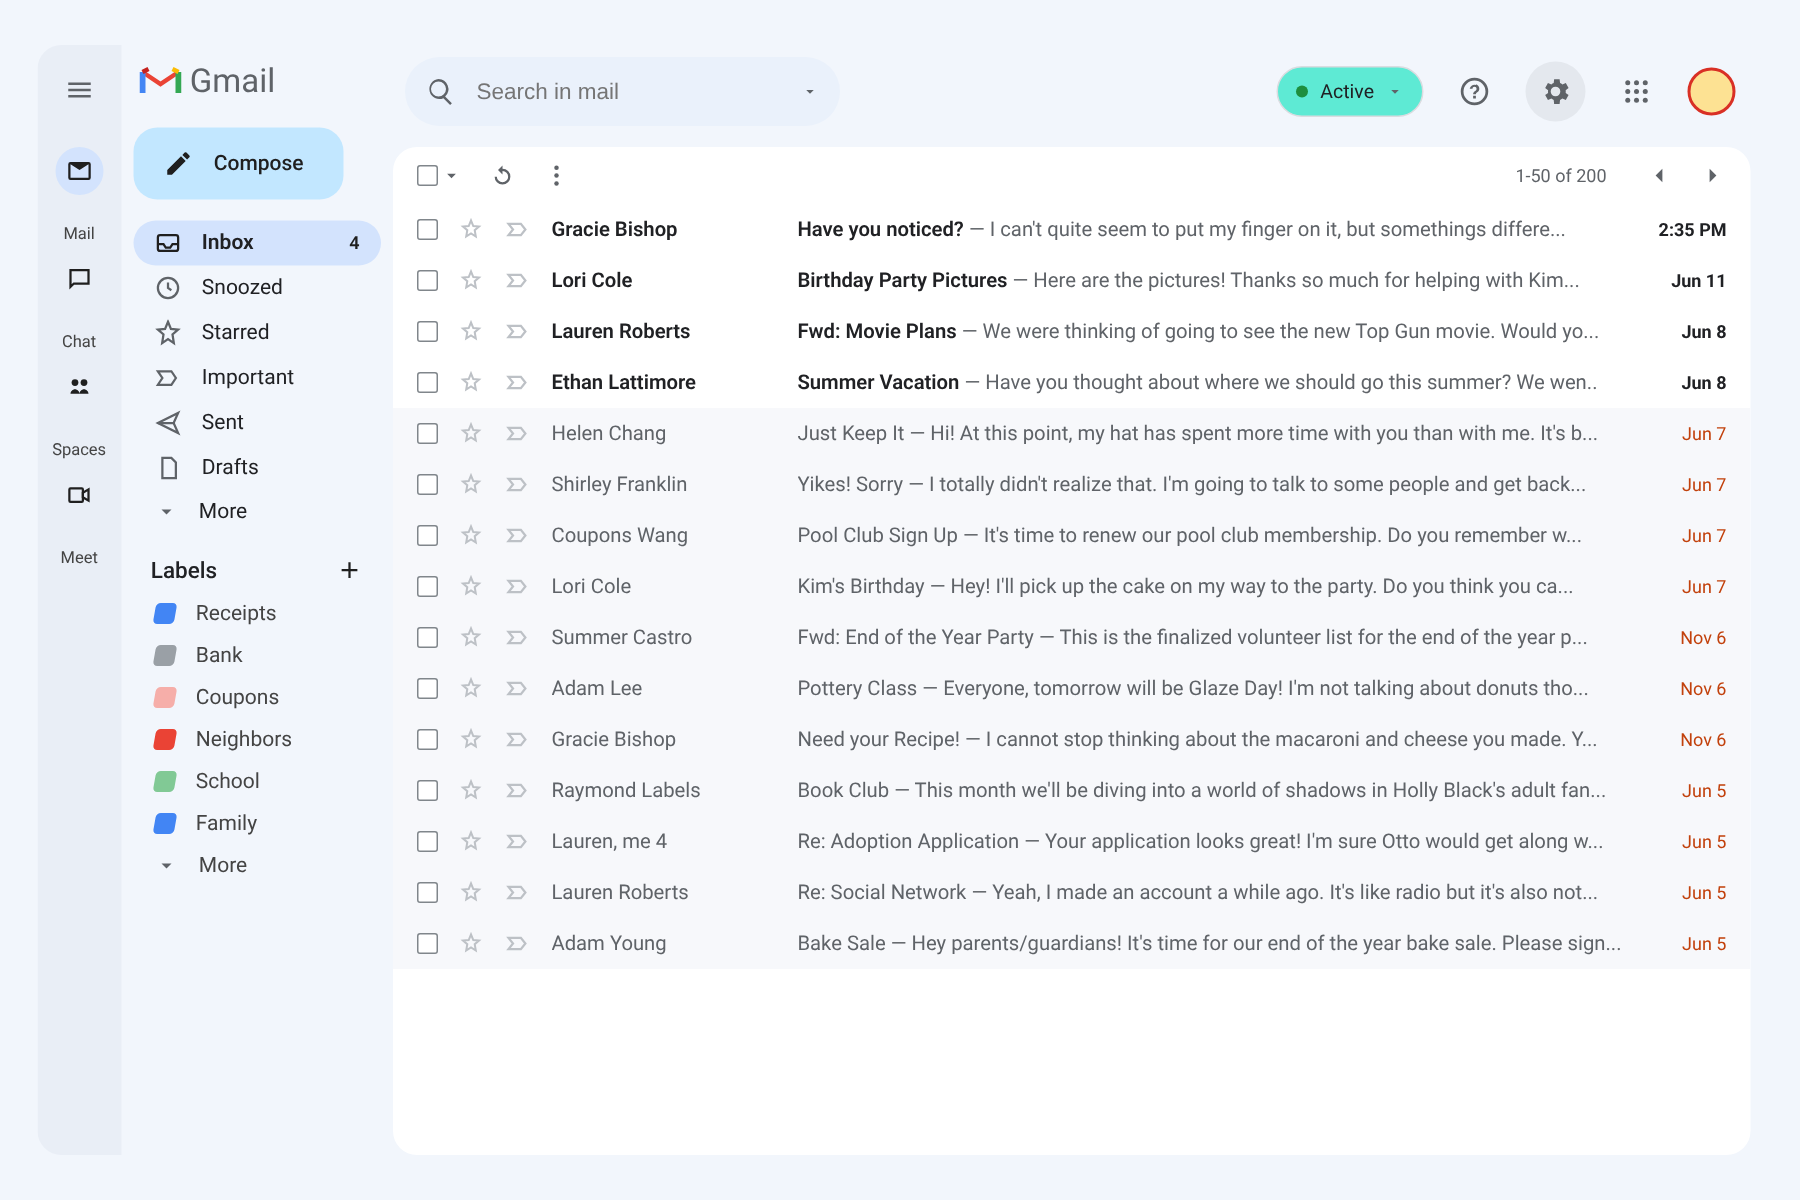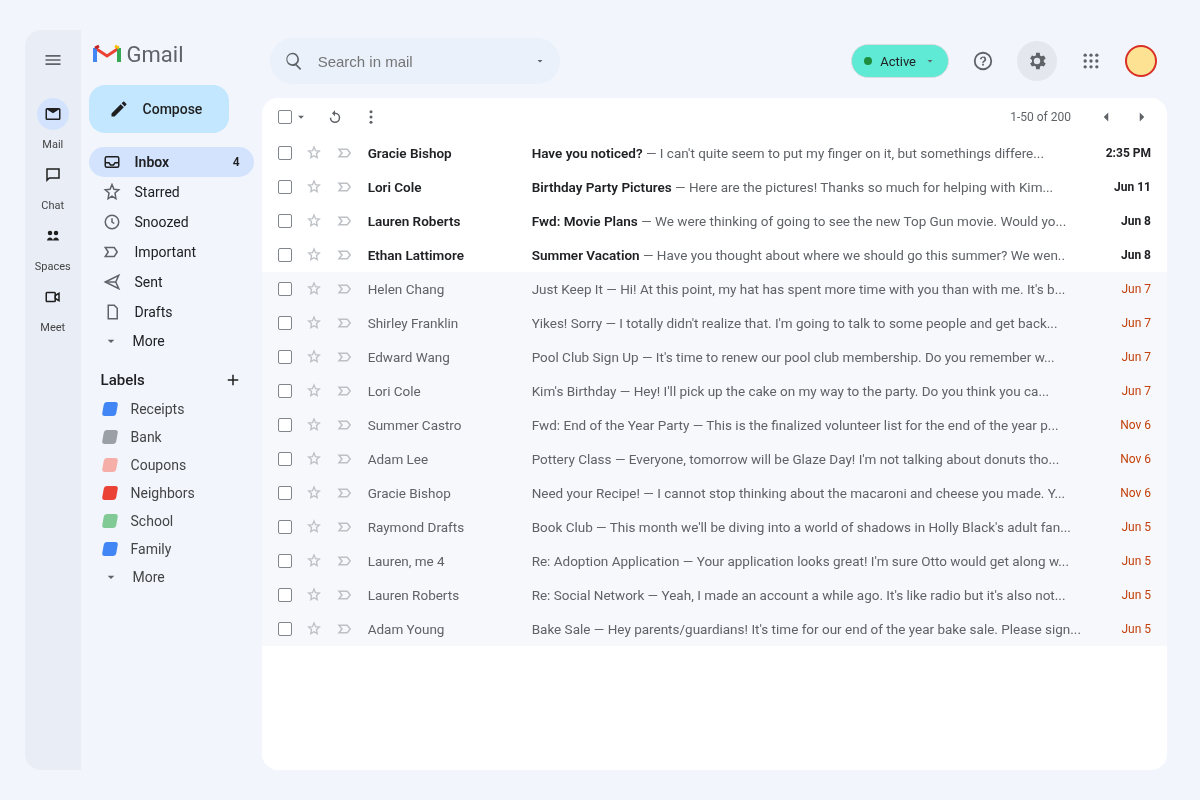--- a/index.html
+++ b/index.html
@@ -1,21 +1,21 @@
 <!DOCTYPE html>
 <html><head>
   <meta charset="utf-8">
   <style>
     * { box-sizing: border-box; margin: 0; padding: 0; }
     body { font-family: 'Google Sans', Roboto, Arial, sans-serif; font-size: 14px; color: #202124; background: #fff; }
     .shell { display: flex; width: 1200px; height: 800px; background: #f2f6fc; overflow: hidden; padding: 30px 25px; }
     .app { display: flex; flex: 1; background: #f2f6fc; border-radius: 16px; overflow: hidden; }
     .rail { width: 72px; background: #e9eef6; display: flex; flex-direction: column; align-items: center; padding-top: 10px; gap: 14px; }
     .rail-menu { width: 40px; height: 40px; display: flex; align-items: center; justify-content: center; border-radius: 50%; cursor: pointer; }
-    .rail-item { display: flex; flex-direction: column; align-items: center; gap: 8px; cursor: pointer; padding: 4px 0; }
+    .rail-item { display: flex; flex-direction: column; align-items: center; gap: 19px; cursor: pointer; padding: 4px 0; }
     .rail-icon { width: 32px; height: 32px; border-radius: 16px; display: flex; align-items: center; justify-content: center; }
     .rail-icon.sel { background: #d3e3fd; }
     .rail-label { font-size: 11px; color: #444; }
     .sidebar { width: 230px; padding: 6px 8px 0 8px; display: flex; flex-direction: column; }
     .brand { display: flex; align-items: center; gap: 6px; padding: 6px 4px 18px 4px; }
     .brand-name { font-size: 22px; color: #5f6368; }
     .compose { display: flex; align-items: center; gap: 14px; background: #c2e7ff; color: #1f1f1f; font-weight: 500; font-size: 14px; padding: 14px 20px; border-radius: 16px; width: 140px; cursor: pointer; margin-bottom: 14px; }
     .folders { display: flex; flex-direction: column; gap: 0; }
     .folder { display: flex; align-items: center; gap: 14px; padding: 6px 14px; border-radius: 18px; cursor: pointer; color: #202124; font-size: 14px; }
     .folder.sel { background: #d3e3fd; font-weight: 600; }
@@ -129,33 +129,33 @@
                 <rect x="3" y="5" width="18" height="14" rx="2"></rect>
                 <path d="M3 13h5l2 3h4l2-3h5"></path>
               </svg>
             </span>
             <span>Inbox</span>
             <span class="count">4</span>
           </div>
           <div class="folder">
             <span>
               <svg width="18" height="18" viewBox="0 0 24 24" fill="none" stroke="#5f6368" stroke-width="2">
-                <path d="M12 2l2.6 6.3L21 9l-5 4.3L17.2 21 12 17.5 6.8 21 8 13.3 3 9l6.4-.7z"></path>
-              </svg>
-            </span>
-            <span>Starred</span>
-          </div>
-          <div class="folder">
-            <span>
-              <svg width="18" height="18" viewBox="0 0 24 24" fill="none" stroke="#5f6368" stroke-width="2">
                 <circle cx="12" cy="12" r="9"></circle>
                 <path d="M12 7v5l3 2"></path>
               </svg>
             </span>
             <span>Snoozed</span>
+          </div>
+          <div class="folder">
+            <span>
+              <svg width="18" height="18" viewBox="0 0 24 24" fill="none" stroke="#5f6368" stroke-width="2">
+                <path d="M12 2l2.6 6.3L21 9l-5 4.3L17.2 21 12 17.5 6.8 21 8 13.3 3 9l6.4-.7z"></path>
+              </svg>
+            </span>
+            <span>Starred</span>
           </div>
           <div class="folder">
             <span>
               <svg width="18" height="18" viewBox="0 0 24 24" fill="none" stroke="#5f6368" stroke-width="2">
                 <path d="M3 6h12l4 6-4 6H3l4-6z"></path>
               </svg>
             </span>
             <span>Important</span>
           </div>
           <div class="folder">
@@ -420,21 +420,21 @@
     <span class="star">
                 <svg width="16" height="16" viewBox="0 0 24 24" fill="none" stroke="#bdc1c6" stroke-width="2">
                   <path d="M12 3l2.3 5.6L20 9l-4.3 3.7L16.8 19 12 16l-4.8 3 1.1-6.3L4 9l5.7-.4z"></path>
                 </svg>
               </span>
     <span class="impt">
                 <svg width="18" height="18" viewBox="0 0 24 24" fill="none" stroke="#bdc1c6" stroke-width="2">
                   <path d="M4 7h11l4 5-4 5H4l4-5z"></path>
                 </svg>
               </span>
-    <span class="sender">Edward Wang</span>
+    <span class="sender">Coupons Wang</span>
     <span class="middle"><span class="subject">Pool Club Sign Up</span> <span class="dash">—</span> <span class="snippet">It's time to renew our pool club membership. Do you remember w...</span></span>
     <span class="date">Jun 7</span>
             </div>
             <div class="row read">
     <span class="chkc">
                 <span class="chk"></span>
               </span>
     <span class="star">
                 <svg width="16" height="16" viewBox="0 0 24 24" fill="none" stroke="#bdc1c6" stroke-width="2">
                   <path d="M12 3l2.3 5.6L20 9l-4.3 3.7L16.8 19 12 16l-4.8 3 1.1-6.3L4 9l5.7-.4z"></path>
@@ -510,21 +510,21 @@
     <span class="star">
                 <svg width="16" height="16" viewBox="0 0 24 24" fill="none" stroke="#bdc1c6" stroke-width="2">
                   <path d="M12 3l2.3 5.6L20 9l-4.3 3.7L16.8 19 12 16l-4.8 3 1.1-6.3L4 9l5.7-.4z"></path>
                 </svg>
               </span>
     <span class="impt">
                 <svg width="18" height="18" viewBox="0 0 24 24" fill="none" stroke="#bdc1c6" stroke-width="2">
                   <path d="M4 7h11l4 5-4 5H4l4-5z"></path>
                 </svg>
               </span>
-    <span class="sender">Raymond Drafts</span>
+    <span class="sender">Raymond Labels</span>
     <span class="middle"><span class="subject">Book Club</span> <span class="dash">—</span> <span class="snippet">This month we'll be diving into a world of shadows in Holly Black's adult fan...</span></span>
     <span class="date">Jun 5</span>
             </div>
             <div class="row read">
     <span class="chkc">
                 <span class="chk"></span>
               </span>
     <span class="star">
                 <svg width="16" height="16" viewBox="0 0 24 24" fill="none" stroke="#bdc1c6" stroke-width="2">
                   <path d="M12 3l2.3 5.6L20 9l-4.3 3.7L16.8 19 12 16l-4.8 3 1.1-6.3L4 9l5.7-.4z"></path>

